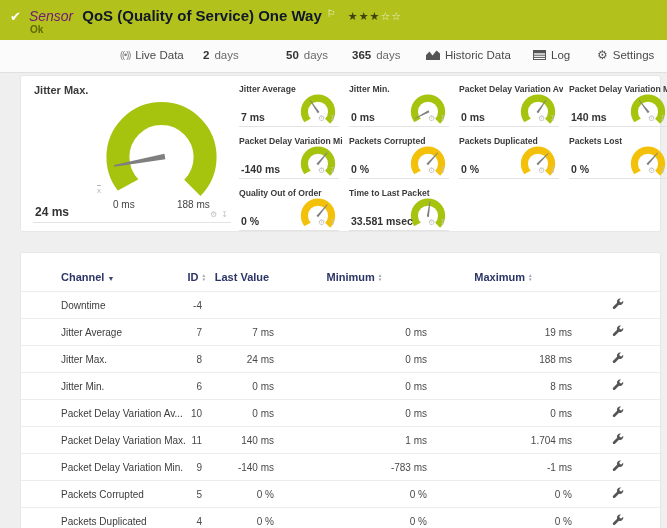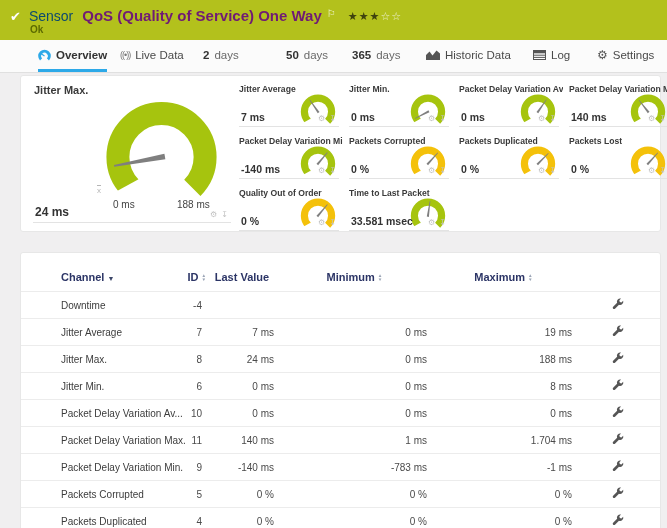--- a/index.html
+++ b/index.html
@@ -7,22 +7,22 @@
   body {
     position:relative; overflow:hidden;
     background:#f0eff0;
     font-family:"Liberation Sans", sans-serif;
     color:#3c3c3c;
   }
   
   .green-header{ position:absolute; top:0; left:0; width:667px; height:40px; background:#b3c11c; }
   .gh-row{ position:absolute; top:7px; left:10px; display:flex; align-items:baseline; white-space:nowrap; }
   .gh-check{ color:#fff; font-size:13px; margin-right:8px; }
-  .gh-kind{ color:#0c4a6e; font-size:14px; margin-right:9px; }
-  .gh-title{ color:#701a75; font-weight:bold; font-size:15px; }
+  .gh-kind{ color:#701a75; font-style:italic; font-size:14px; margin-right:9px; }
+  .gh-title{ color:#0f172a; font-weight:bold; font-size:15px; }
   .gh-flag{ color:#f2f6d8; font-size:10px; margin-left:5px; position:relative; top:-4px; }
   .gh-stars{ margin-left:12px; font-size:11px; letter-spacing:1px; position:relative; top:-1px;}
   .gh-stars .on{ color:#3f430e; }
   .gh-stars .off{ color:#e9eec6; }
   .gh-status{ position:absolute; top:24px; left:30px; font-size:10px; font-weight:bold; color:#5c6a00; }
   
   .tabbar{ position:absolute; top:40px; left:0; width:667px; height:33px; background:#fbfbfb; border-bottom:1px solid #e0e0e0; }
   .tab{ position:absolute; top:0; height:32px; display:flex; align-items:center; gap:5px;
         font-size:11.5px; color:#4a4a4a; border-bottom:3px solid transparent; cursor:default; }
   .tab .num{ font-weight:bold; color:#333; }
@@ -86,29 +86,20 @@
     <span class="gh-check">✔</span>
     <span class="gh-kind">Sensor</span>
     <span class="gh-title">QoS (Quality of Service) One Way</span>
     <span class="gh-flag">⚐</span>
     <span class="gh-stars"><span class="on">★</span><span class="on">★</span><span class="on">★</span><span class="off">☆</span><span class="off">☆</span></span>
   </div>
   <div class="gh-status">Ok</div>
 </div>
 
 <div class="tabbar">
-  <div class="tab active" style="left:38px">
-    <span class="tab-ico">
-      <svg width="13" height="12" viewBox="0 0 100 95">
-          <path d="M23 82 A38 38 0 1 1 77 82" stroke="#2da9e8" stroke-width="24" fill="none"></path>
-          <line x1="50" y1="55" x2="24" y2="38" stroke="#2da9e8" stroke-width="9"></line>
-        </svg>
-    </span>
-    <span class="t-label">Overview</span>
-  </div>
   <div class="tab" style="left:120px">
     <span class="tab-ico broadcast">((•))</span>
     <span class="t-label">Live Data</span>
   </div>
   <div class="tab" style="left:203px">
     <span class="num">2</span>
     <span class="unit">days</span>
   </div>
   <div class="tab" style="left:286px">
     <span class="num">50</span>

